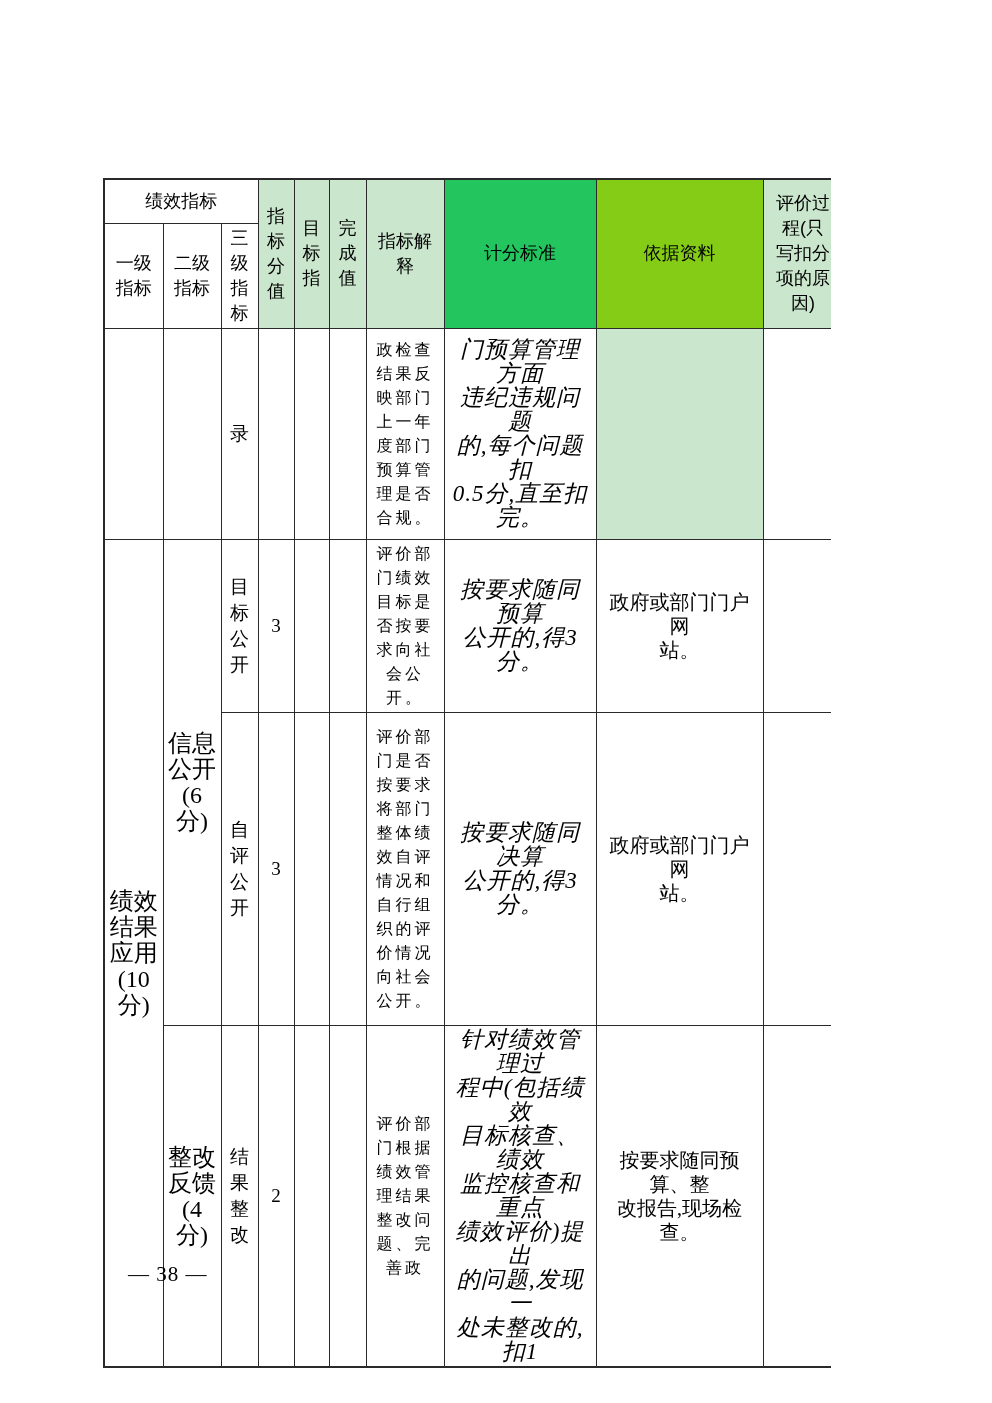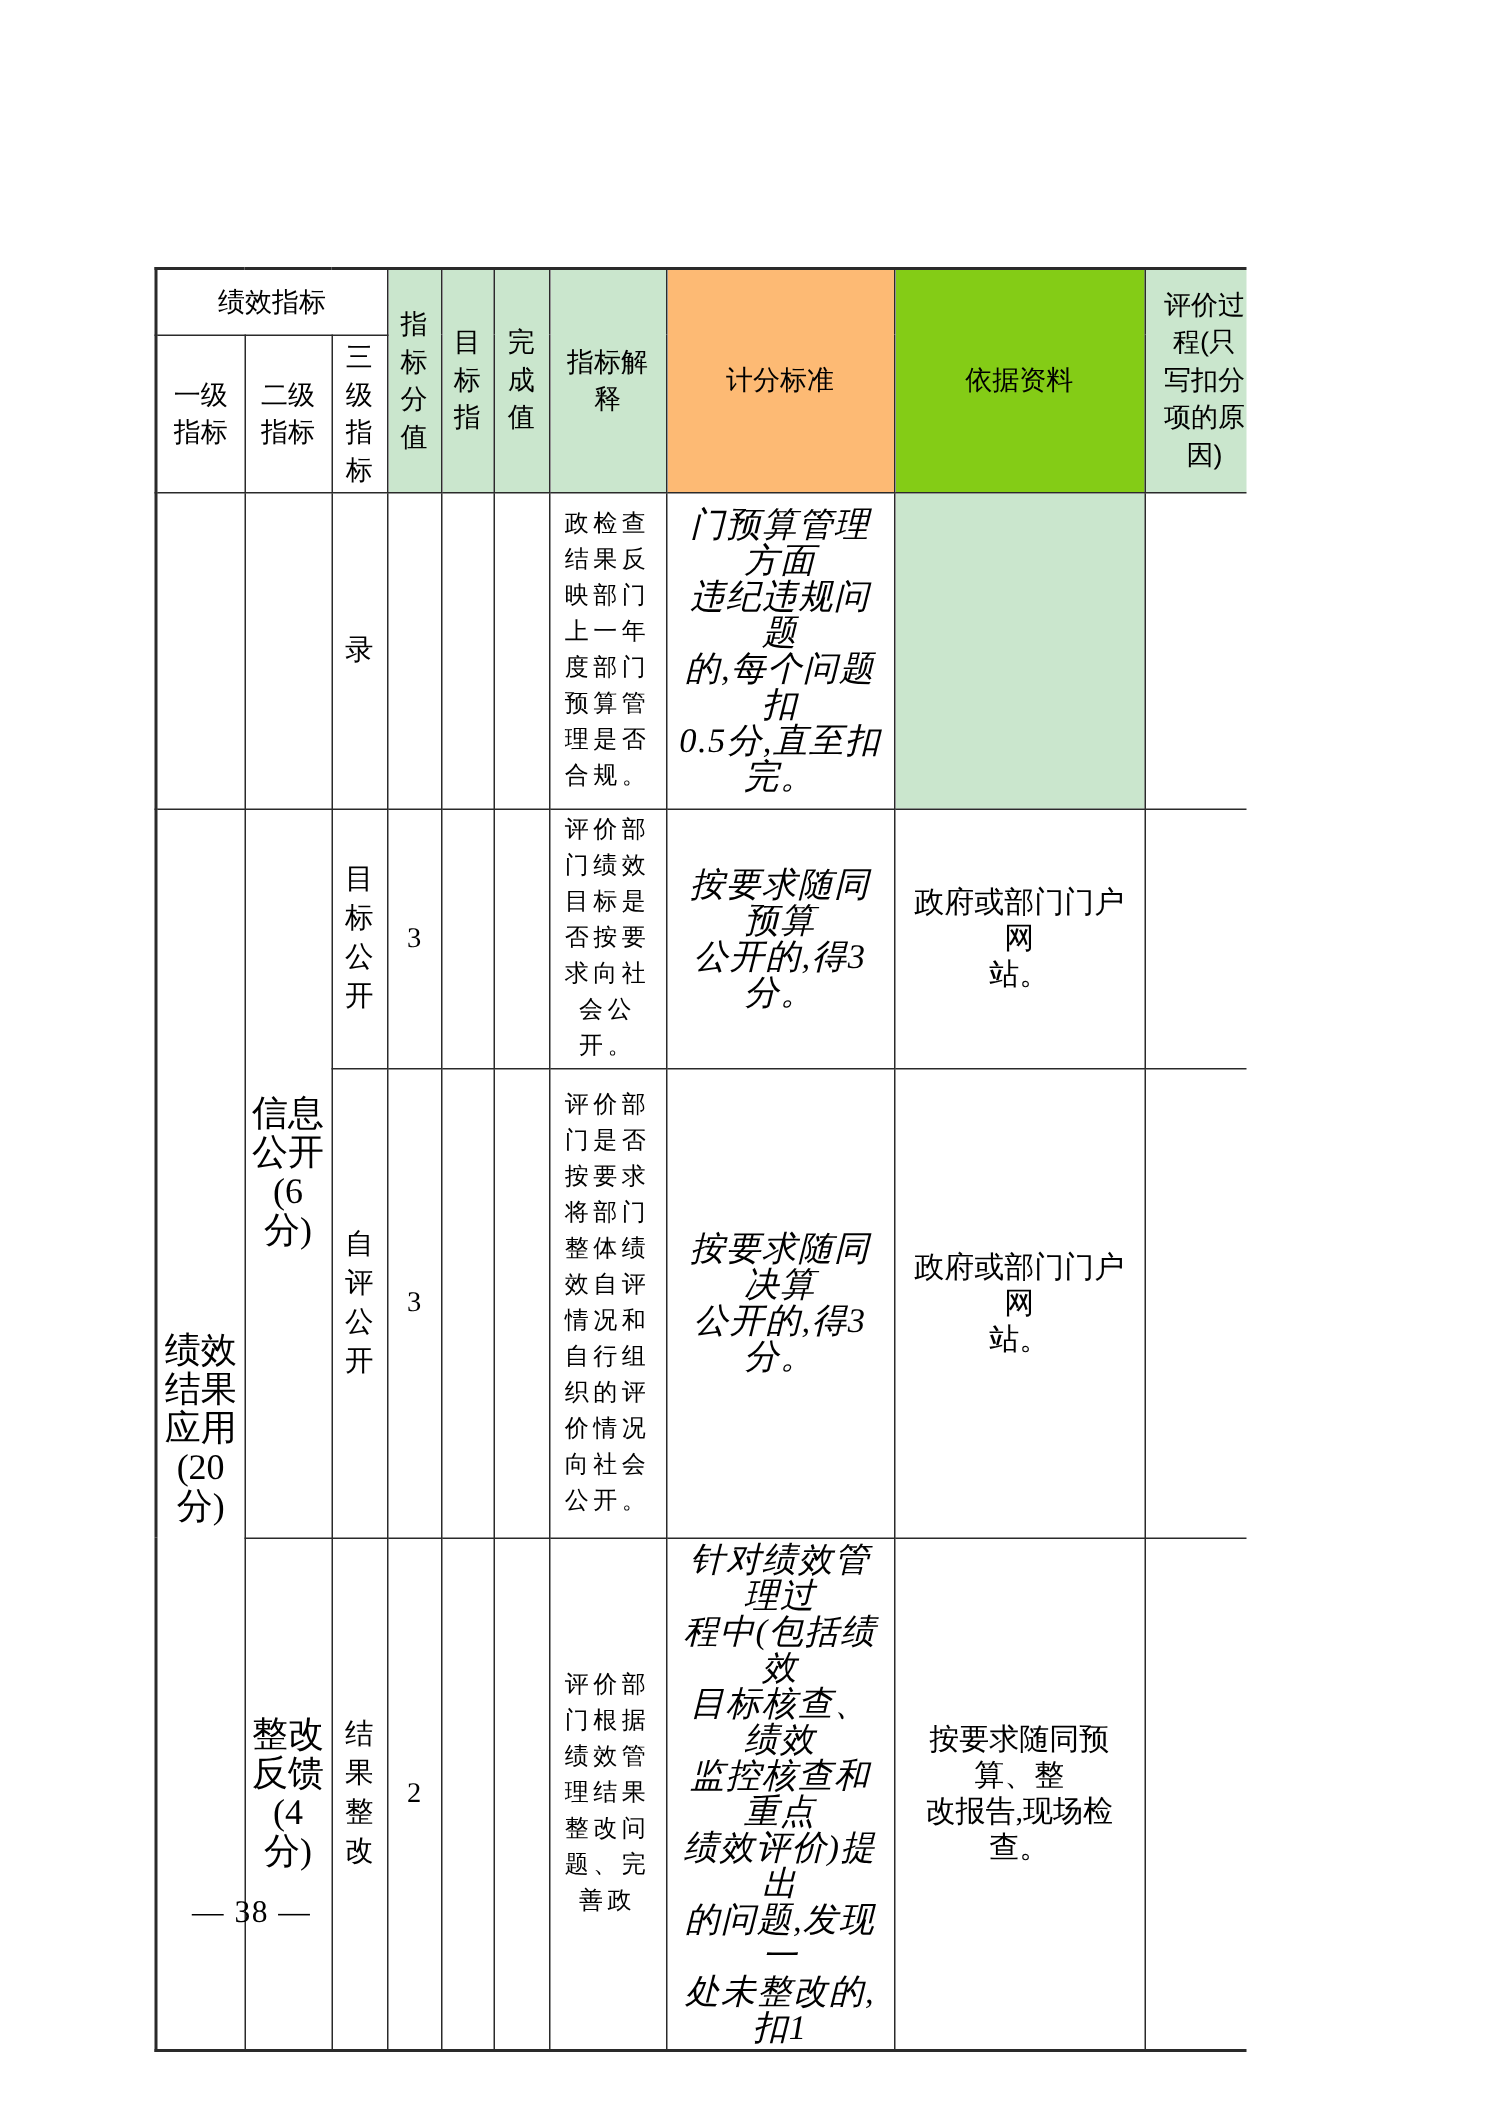--- a/index.html
+++ b/index.html
@@ -87,21 +87,21 @@
 分
 值</td>
       <td rowspan="2" class="h green" style="background: rgb(202, 230, 205);">目
 标
 指</td>
       <td rowspan="2" class="h green" style="background: rgb(202, 230, 205);">完
 成
 值</td>
       <td rowspan="2" class="h green" style="background: rgb(202, 230, 205);">指标解
 释</td>
-      <td rowspan="2" class="h green" style="background: #fdba74;">计分标准</td>
+      <td rowspan="2" class="h green" style="background: #22c55e;">计分标准</td>
       <td rowspan="2" class="h green" style="background: #84cc16;">依据资料</td>
       <td rowspan="2" class="h green" style="background: rgb(202, 230, 205);">评价过
 程(只
 写扣分
 项的原
 因)</td>
       <td rowspan="2" class="h green" style="background: rgb(202, 230, 205);">自
 评
 得
 分</td>
@@ -140,21 +140,21 @@
 完。</td>
       <td class="green" style="background: rgb(202, 230, 205);"></td>
       <td></td>
       <td></td>
     </tr>
 
     <tr class="br2">
       <td rowspan="3" class="lv1">绩效
 结果
 应用
-(20
+(10
 分)</td>
       <td rowspan="2" class="lv2">信息
 公开
 (6
 分)</td>
       <td class="lv3">目
 标
 公
 开</td>
       <td class="num">3</td>

